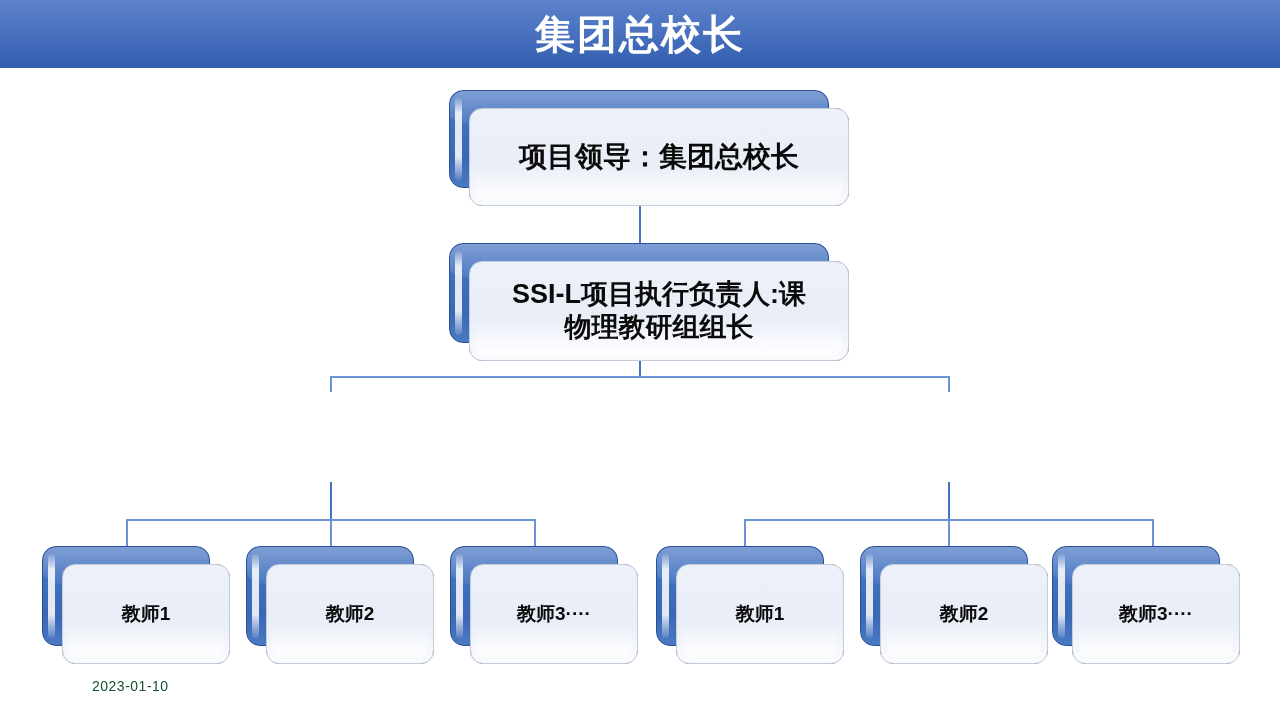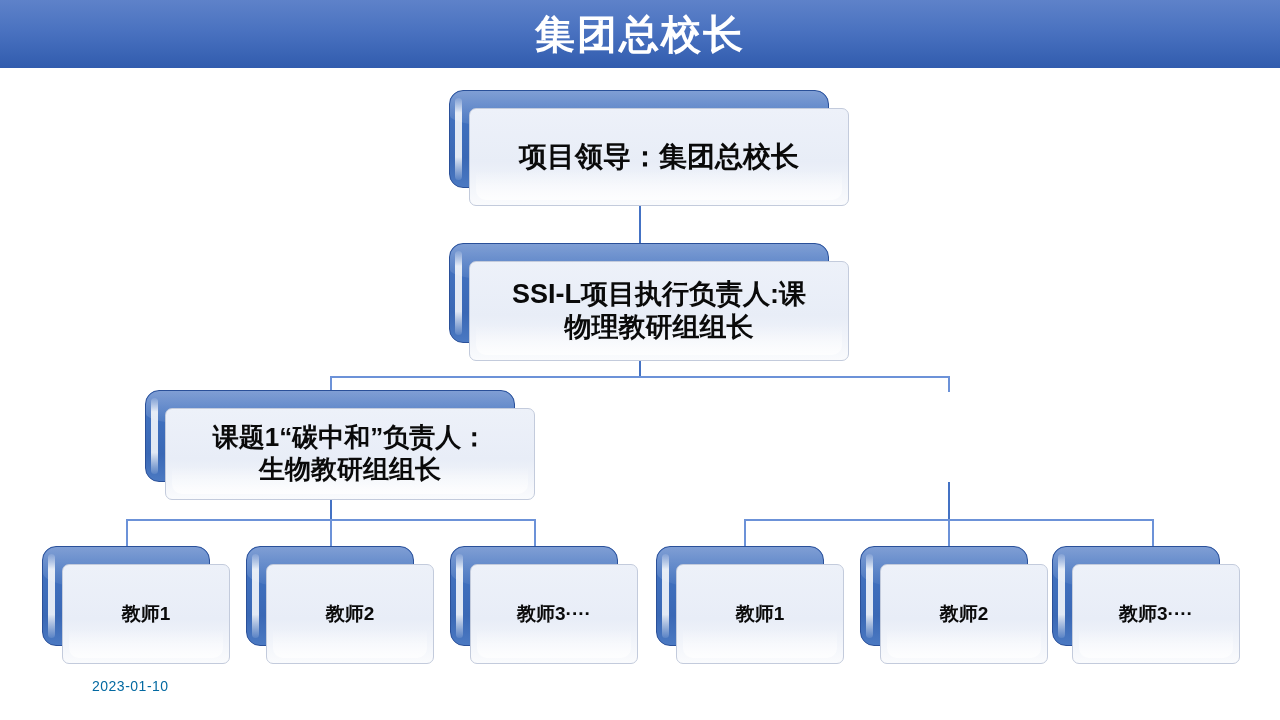--- a/index.html
+++ b/index.html
@@ -88,21 +88,21 @@
     left: 0; right: 0; top: 0;
     height: 45%;
     border-radius: 14px 14px 50% 50% / 14px 14px 18px 18px;
     background: linear-gradient(to bottom, rgba(255,255,255,0.28), rgba(255,255,255,0.02));
   }
   
   .node .card {
     position: absolute;
     left: 20px; top: 18px;
     width: 100%; height: 100%;
-    border-radius: 7px;
+    border-radius: 13px;
     background: linear-gradient(to bottom, #EDF1F9 0%, #E8EDF7 55%, #FAFBFD 100%);
     border: 1px solid #C3CBDC;
     display: flex;
     align-items: center;
     justify-content: center;
     text-align: center;
     padding: 0 10px;
   }
   .node .card::after {
     content: "";
@@ -129,21 +129,21 @@
   .node.lv2 .label { font-size: 27px; }
   .node.lv3 { width: 370px; height: 92px; }
   .node.lv3 .label { font-size: 26px; }
   .node.lv4 { width: 168px; height: 100px; }
   .node.lv4 .label { font-size: 19px; }
 
   
   .footer-date {
     position: absolute;
     left: 92px; top: 678px;
-    color: #0369a1;
+    color: #14532d;
     font-size: 14px;
     letter-spacing: 0.5px;
   }
 </style>
 </head>
 <body>
 
 <div id="slide">
 
   <div class="title-bar">
@@ -179,28 +179,20 @@
 
   <div class="node lv2" style="left:449px; top:243px;">
     <div class="sheet"></div>
     <div class="blue"></div>
     <div class="card">
       <span class="label">SSI-L项目执行负责人:课
 物理教研组组长</span>
     </div>
   </div>
 
-  <div class="node lv3" style="left:145px; top:390px;">
-    <div class="sheet"></div>
-    <div class="blue"></div>
-    <div class="card">
-      <span class="label">课题1“碳中和”负责人：
-生物教研组组长</span>
-    </div>
-  </div>
 
 
   <div class="node lv4" style="left:42px; top:546px;">
     <div class="sheet"></div>
     <div class="blue"></div>
     <div class="card">
       <span class="label">教师1</span>
     </div>
   </div>
 

